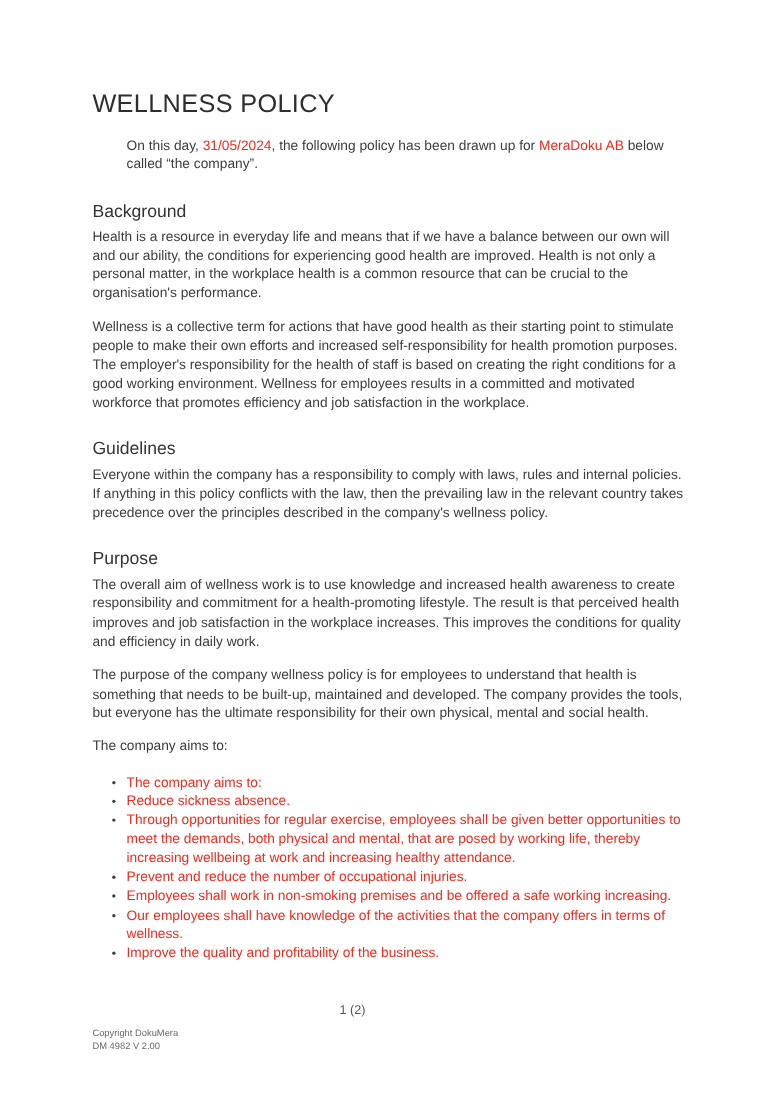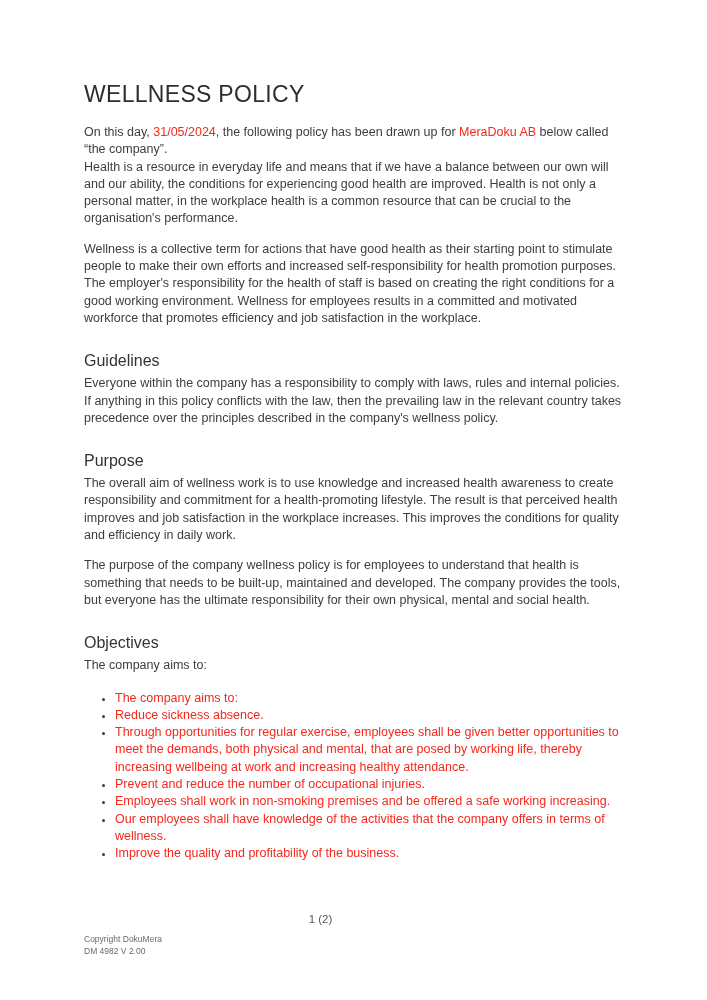--- a/index.html
+++ b/index.html
@@ -25,21 +25,21 @@
     line-height: 29px;
     font-weight: 400;
     letter-spacing: 0.3px;
     color: #2e2e2e;
   }
   p {
     margin: 0 0 13px 0;
     font-size: 12.5px;
     line-height: 17.3px;
   }
-  .intro-paragraph { margin-bottom: 0; }
+  .intro-paragraph { margin-bottom: 0; margin-left: 31px; }
   .section-heading {
     margin: 23px 0 4px 0;
     font-size: 16px;
     line-height: 21px;
     font-weight: 400;
     color: #333333;
   }
   .red-text { color: #f5281c; }
   .objectives-intro { margin-bottom: 0; }
   .objectives-list {
@@ -77,37 +77,37 @@
 </head>
 <body>
 
 <div class="page-content">
 
   <h1 class="doc-title">WELLNESS POLICY</h1>
 
   <p class="intro-paragraph"><span>On this day, </span><span class="red-text">31/05/2024</span><span>, the following policy has been drawn up for </span><span class="red-text">MeraDoku AB</span><span> below called “the company”.</span></p>
 
   <div>
+    <h2 class="section-heading">Background</h2>
     <p>Health is a resource in everyday life and means that if we have a balance between our own will and our ability, the conditions for experiencing good health are improved. Health is not only a personal matter, in the workplace health is a common resource that can be crucial to the organisation's performance.</p>
     <p>Wellness is a collective term for actions that have good health as their starting point to stimulate people to make their own efforts and increased self-responsibility for health promotion purposes. The employer's responsibility for the health of staff is based on creating the right conditions for a good working environment. Wellness for employees results in a committed and motivated workforce that promotes efficiency and job satisfaction in the workplace.</p>
   </div>
 
   <div>
     <h2 class="section-heading">Guidelines</h2>
     <p>Everyone within the company has a responsibility to comply with laws, rules and internal policies. If anything in this policy conflicts with the law, then the prevailing law in the relevant country takes precedence over the principles described in the company's wellness policy.</p>
   </div>
 
   <div>
     <h2 class="section-heading">Purpose</h2>
     <p>The overall aim of wellness work is to use knowledge and increased health awareness to create responsibility and commitment for a health-promoting lifestyle. The result is that perceived health improves and job satisfaction in the workplace increases. This improves the conditions for quality and efficiency in daily work.</p>
     <p>The purpose of the company wellness policy is for employees to understand that health is something that needs to be built-up, maintained and developed. The company provides the tools, but everyone has the ultimate responsibility for their own physical, mental and social health.</p>
   </div>
 
   <div>
-    <h2 class="section-heading">Objectives</h2>
     <p class="objectives-intro">The company aims to:</p>
     <ul class="objectives-list">
       <li>The company aims to:</li>
       <li>Reduce sickness absence.</li>
       <li>Through opportunities for regular exercise, employees shall be given better opportunities to meet the demands, both physical and mental, that are posed by working life, thereby increasing wellbeing at work and increasing healthy attendance.</li>
       <li>Prevent and reduce the number of occupational injuries.</li>
       <li>Employees shall work in non-smoking premises and be offered a safe working increasing.</li>
       <li>Our employees shall have knowledge of the activities that the company offers in terms of wellness.</li>
       <li>Improve the quality and profitability of the business.</li>
     </ul>

